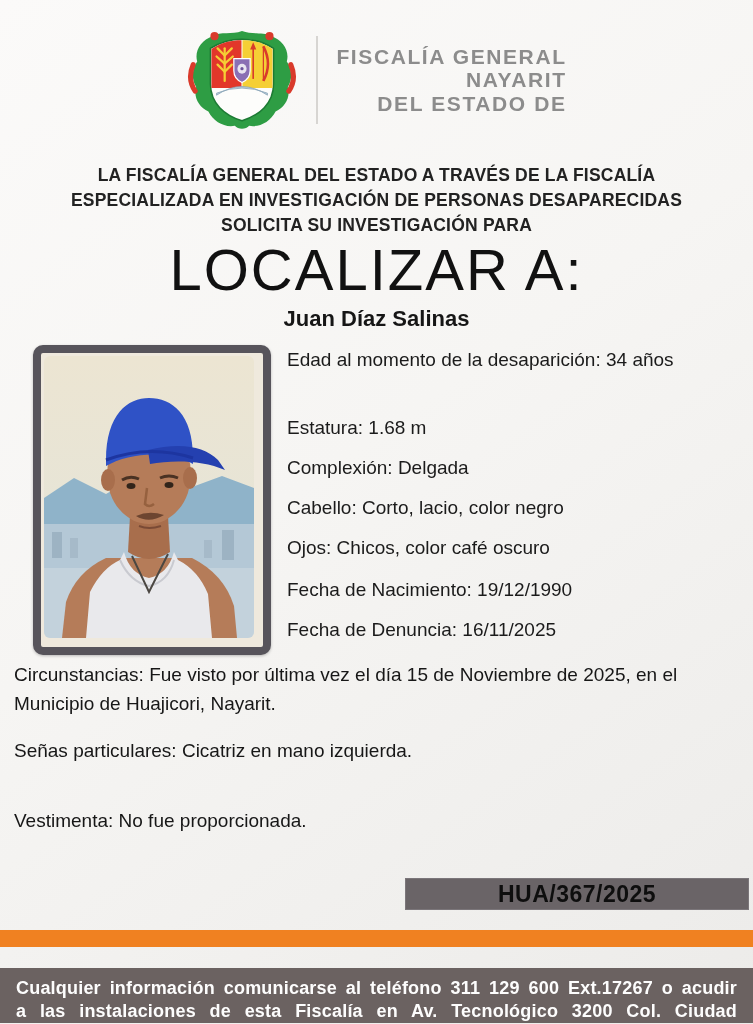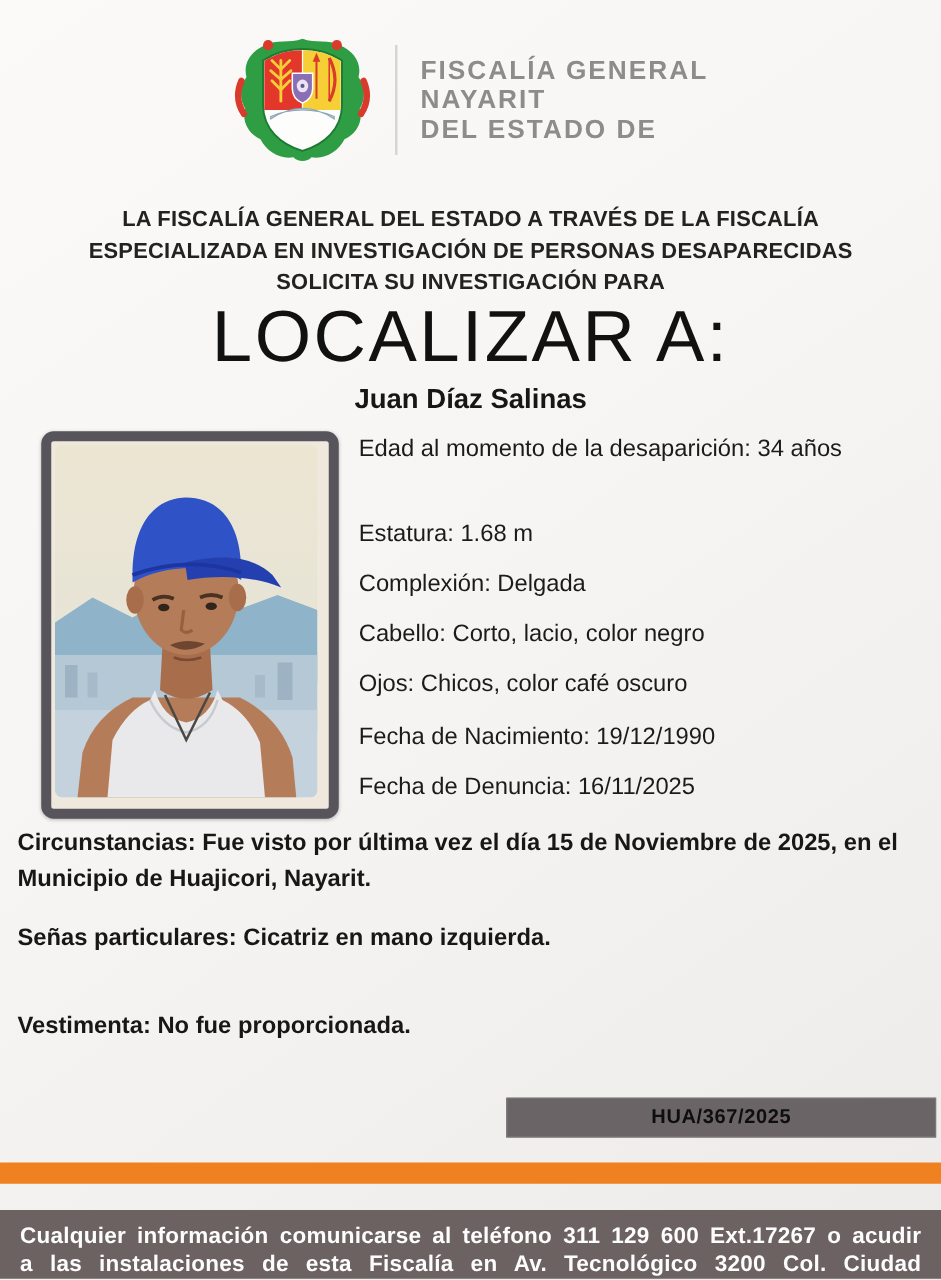--- a/index.html
+++ b/index.html
@@ -5,21 +5,21 @@
   html,body{margin:0;padding:0;}
   body{font-family:"Liberation Sans",sans-serif;background:#e9e9e9;}
   .poster{
     position:relative;width:753px;height:1024px;margin:0 auto;
     background:linear-gradient(145deg,#fbfaf9 0%,#f6f5f3 45%,#ecebe9 100%);
     overflow:hidden;color:#1b1b1b;
   }
   
   .header-row{
     position:absolute;top:28px;left:0;width:100%;
-    display:flex;justify-content:center;align-items:center;gap:18px;
+    display:flex;justify-content:center;align-items:center;gap:18px;text-align:right;
   }
   .crest{width:112px;height:104px;flex:0 0 auto;}
   .header-divider{width:2px;height:88px;background:#d7d5d2;}
   .org-name{
     font-weight:700;color:#8c8c8c;font-size:21px;line-height:1.12;
     letter-spacing:1.6px;text-transform:uppercase;
   }
   
   .intro{
     position:absolute;top:163px;left:0;width:100%;text-align:center;
@@ -47,30 +47,30 @@
   .details{
     position:absolute;top:349px;left:287px;width:455px;
     font-size:19px;font-weight:400;color:#1b1b1b;
   }
   .detail-row{line-height:22px;margin-bottom:18px;}
   .detail-row.first{margin-bottom:46px;}
   .detail-row.gap20{margin-bottom:20px;}
   
   .para{
     position:absolute;left:14px;width:726px;
-    font-size:19px;font-weight:700;line-height:1.55;color:#171717;
+    font-size:19px;font-weight:400;line-height:1.55;color:#171717;
   }
   .para.circumstances{top:660px;}
   .para.marks{top:736px;}
   .para.clothing{top:806px;}
   
   .case-badge{
     position:absolute;top:878px;left:405px;right:4px;height:32px;
     background:#6a6467;display:flex;align-items:center;justify-content:center;
-    font-size:16px;font-weight:700;color:#0e0e0e;letter-spacing:.5px;
+    font-size:23px;font-weight:700;color:#0e0e0e;letter-spacing:.5px;
     box-shadow:inset 0 0 0 1px #7b767a;
     text-align:right;
   }
   
   .orange-stripe{
     position:absolute;left:0;bottom:77px;width:100%;height:17px;
     background:#f08121;
   }
   .footer-bar{
     position:absolute;left:0;bottom:1px;width:100%;height:55px;

